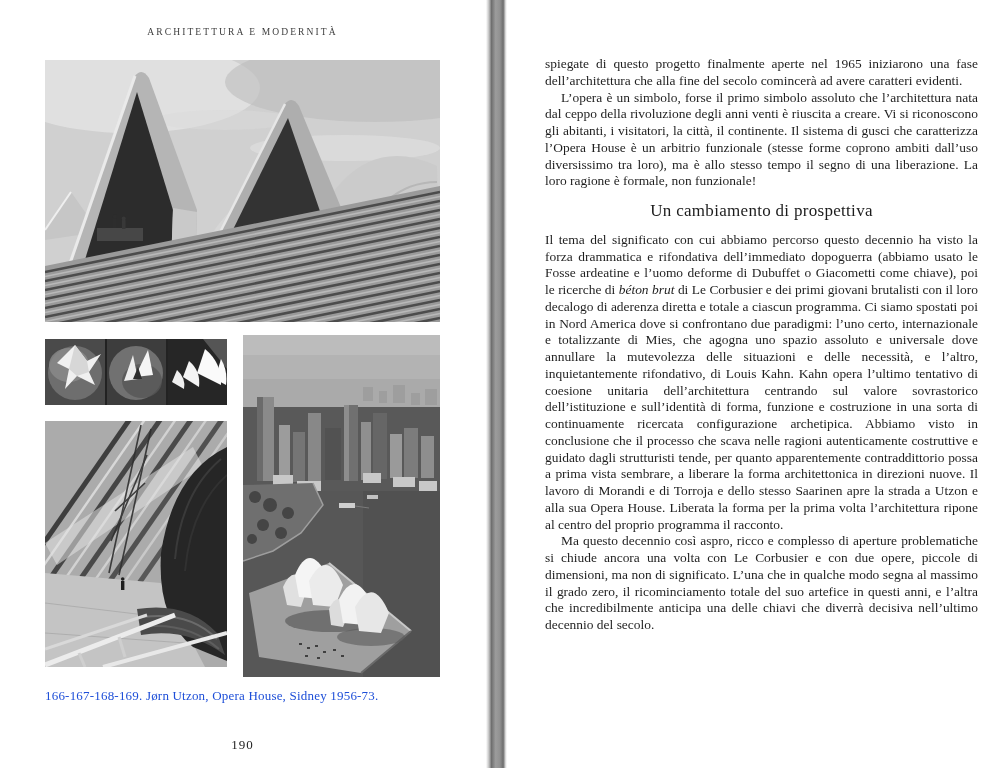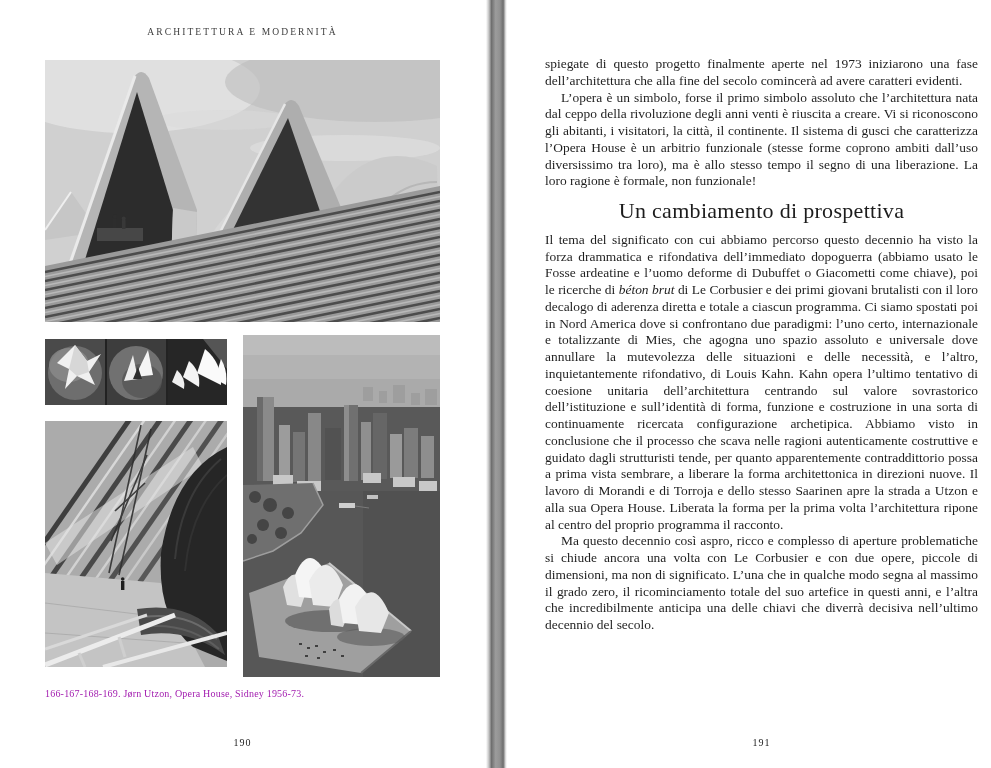--- a/index.html
+++ b/index.html
@@ -14,33 +14,33 @@
   .page-right{left:507px;width:484px;}
 
   .running-header{position:absolute;top:27px;font-size:9.5px;letter-spacing:2.1px;
                   color:#3d3d3d;text-align:center;white-space:nowrap;}
   .rh-left{left:45px;width:395px;}
   .rh-right{left:38px;width:433px;}
 
   .fig{position:absolute;display:block;}
   .fig svg{display:block;}
 
-  .caption{position:absolute;left:45px;top:688px;width:420px;font-size:10px;
-           color:#a21caf;letter-spacing:0.2px;}
-
-  .page-number{position:absolute;top:737px;font-size:10px;color:#232323;text-align:center;
+  .caption{position:absolute;left:45px;top:688px;width:420px;font-size:13px;
+           color:#1d4ed8;letter-spacing:0.2px;}
+
+  .page-number{position:absolute;top:737px;font-size:13px;color:#232323;text-align:center;
                letter-spacing:1px;}
   .pn-left{left:45px;width:395px;}
   .pn-right{left:38px;width:433px;}
 
   .body-text{position:absolute;left:38px;top:56px;width:433px;font-size:13.45px;
              line-height:16.75px;text-align:justify;color:#1e1e1e;hyphens:auto;}
   .body-text p{margin:0;}
   .body-text p.indent{text-indent:16px;}
-  .section-heading{font-size:22px;font-weight:400;text-align:center;letter-spacing:0.3px;
+  .section-heading{font-size:17px;font-weight:400;text-align:center;letter-spacing:0.3px;
                    margin:13px 0 12px 0;color:#1c1c1c;}
   .it{font-style:italic;margin-top:12px;}
 </style>
 </head>
 <body>
 
 <div class="spread">
 
   <div class="page page-left">
 
@@ -284,27 +284,26 @@
 
     <div class="caption">166-167-168-169. Jørn Utzon, Opera House, Sidney 1956-73.</div>
 
     <div class="page-number pn-left">190</div>
   </div>
 
   <div class="page page-right">
 
 
     <div class="body-text">
-      <p>spiegate di questo progetto finalmente aperte nel 1973 iniziarono una fase dell’architettura che alla fine del secolo comincerà ad avere caratteri evidenti.</p>
+      <p>spiegate di questo progetto finalmente aperte nel 1965 iniziarono una fase dell’architettura che alla fine del secolo comincerà ad avere caratteri evidenti.</p>
       <p class="indent">L’opera è un simbolo, forse il primo simbolo assoluto che l’architettura nata dal ceppo della rivoluzione degli anni venti è riuscita a creare. Vi si riconoscono gli abitanti, i visitatori, la città, il continente. Il sistema di gusci che caratterizza l’Opera House è un arbitrio funzionale (stesse forme coprono ambiti dall’uso diversissimo tra loro), ma è allo stesso tempo il segno di una liberazione. La loro ragione è formale, non funzionale!</p>
 
       <h2 class="section-heading">Un cambiamento di prospettiva</h2>
 
       <p><span>Il tema del significato con cui abbiamo percorso questo decennio ha visto la forza drammatica e rifondativa dell’immediato dopoguerra (abbiamo usato le Fosse ardeatine e l’uomo deforme di Dubuffet o Giacometti come chiave), poi le ricerche di </span><span class="it">béton brut</span><span> di Le Corbusier e dei primi giovani brutalisti con il loro decalogo di aderenza diretta e totale a ciascun programma. Ci siamo spostati poi in Nord America dove si confrontano due paradigmi: l’uno certo, internazionale e totalizzante di Mies, che agogna uno spazio assoluto e universale dove annullare la mutevolezza delle situazioni e delle necessità, e l’altro, inquietantemente rifondativo, di Louis Kahn. Kahn opera l’ultimo tentativo di coesione unitaria dell’architettura centrando sul valore sovrastorico dell’istituzione e sull’identità di forma, funzione e costruzione in una sorta di continuamente ricercata configurazione archetipica. Abbiamo visto in conclusione che il processo che scava nelle ragioni autenticamente costruttive e guidato dagli strutturisti tende, per quanto apparentemente contraddittorio possa a prima vista sembrare, a liberare la forma architettonica in direzioni nuove. Il lavoro di Morandi e di Torroja e dello stesso Saarinen apre la strada a Utzon e alla sua Opera House. Liberata la forma per la prima volta l’architettura ripone al centro del proprio programma il racconto.</span></p>
 
       <p class="indent">Ma questo decennio così aspro, ricco e complesso di aperture problematiche si chiude ancora una volta con Le Corbusier e con due opere, piccole di dimensioni, ma non di significato. L’una che in qualche modo segna al massimo il grado zero, il ricominciamento totale del suo artefice in questi anni, e l’altra che incredibilmente anticipa una delle chiavi che diverrà decisiva nell’ultimo decennio del secolo.</p>
     </div>
 
-    <div class="page-number pn-right">191</div>
   </div>
 
   <div class="gutter"></div>
 </div>
 
 </body></html>

